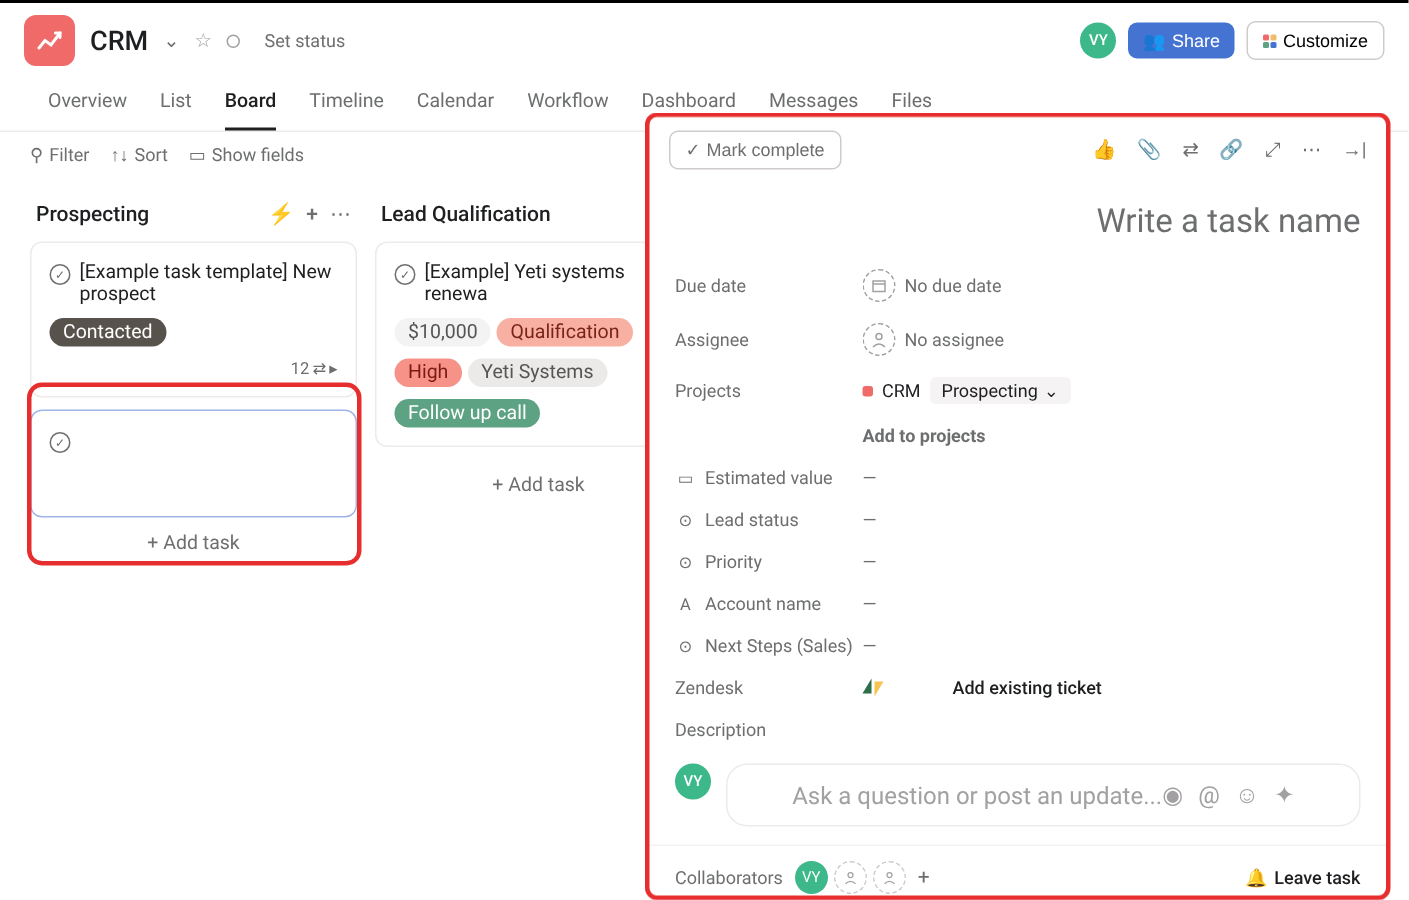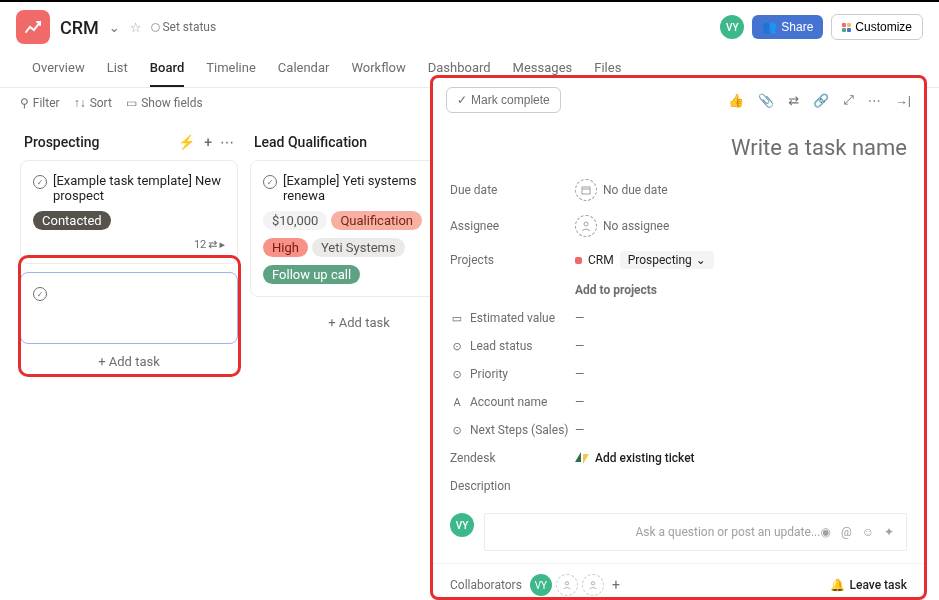--- a/index.html
+++ b/index.html
@@ -3,21 +3,21 @@
 <meta charset="utf-8">
 <style>
 * { box-sizing: border-box; margin: 0; padding: 0; }
 body { font-family: -apple-system, BlinkMacSystemFont, "Segoe UI", Roboto, sans-serif; font-size: 13px; color: #1e1f21; background: #fff; width: 939px; height: 600px; overflow: hidden; position: relative; border-top: 2px solid #000; }
 .header { display: flex; align-items: center; padding: 8px 16px; gap: 10px; }
 .app-icon { width: 34px; height: 34px; background: #f06a6a; border-radius: 8px; display: flex; align-items: center; justify-content: center; }
 .app-icon svg { width: 20px; height: 20px; }
 .app-title { font-size: 18px; font-weight: 500; }
 .chev { color: #6d6e6f; cursor: pointer; }
 .star { color: #a2a0a2; cursor: pointer; }
-.set-status { color: #6d6e6f; font-size: 12px; display: flex; align-items: center; gap: 2px; cursor: pointer; }
+.set-status { color: #6d6e6f; font-size: 12px; display: flex; align-items: center; gap: 16px; cursor: pointer; }
 .circle-dot { width: 9px; height: 9px; border: 1px solid #a2a0a2; border-radius: 50%; }
 .header-right { margin-left: auto; display: flex; align-items: center; gap: 8px; }
 .avatar { width: 24px; height: 24px; border-radius: 50%; background: #3db88b; color: #fff; font-size: 10px; display: flex; align-items: center; justify-content: center; font-weight: 500; }
 .share-btn { background: #4573d2; color: #fff; border: none; border-radius: 6px; padding: 5px 10px; font-size: 12px; cursor: pointer; display: flex; align-items: center; gap: 4px; }
 .customize-btn { background: #fff; border: 1px solid #cfcbcb; border-radius: 6px; padding: 5px 10px; font-size: 12px; cursor: pointer; display: flex; align-items: center; gap: 4px; }
 .tabs { display: flex; gap: 22px; padding: 0 32px; border-bottom: 1px solid #edeae9; }
 .tab { padding: 8px 0 10px; color: #6d6e6f; font-size: 13px; cursor: pointer; border-bottom: 2px solid transparent; }
 .tab.active { color: #1e1f21; border-bottom: 2px solid #1e1f21; font-weight: 500; }
 .toolbar { display: flex; gap: 14px; padding: 8px 20px; align-items: center; font-size: 12px; color: #6d6e6f; }
 .toolbar-item { display: flex; align-items: center; gap: 4px; cursor: pointer; }
@@ -50,24 +50,24 @@
 .panel-body { padding: 6px 20px; flex: 1; overflow-y: auto; }
 .task-title-input { font-size: 22px; color: #6d6e6f; font-weight: 400; padding: 4px 0 12px; text-align: right; }
 .field-row { display: flex; align-items: center; padding: 7px 0; font-size: 12px; }
 .field-label { width: 125px; color: #6d6e6f; display: flex; align-items: center; gap: 6px; }
 .field-value { color: #6d6e6f; display: flex; align-items: center; gap: 6px; }
 .dash-circle { width: 22px; height: 22px; border: 1px dashed #a2a0a2; border-radius: 50%; display: flex; align-items: center; justify-content: center; }
 .dash-circle svg { width: 12px; height: 12px; }
 .proj-dot { width: 7px; height: 7px; background: #f06a6a; border-radius: 2px; }
 .proj-chip { background: #f5f3f3; padding: 2px 8px; border-radius: 4px; font-size: 12px; color: #1e1f21; display: flex; align-items: center; gap: 4px; }
 .add-link { color: #6d6e6f; cursor: pointer; font-size: 12px; font-weight: bold; }
-.bold-link { font-weight: 500; color: #1e1f21; }
+.bold-link { font-weight: 500; color: #1e1f21; margin-left: 40px; }
 .desc-label { padding: 7px 0; font-size: 12px; color: #6d6e6f; }
 .comment-row { display: flex; gap: 10px; padding: 12px 20px; align-items: flex-start; }
-.comment-input { flex: 1; border: 1px solid #edeae9; border-radius: 2px; padding: 10px 12px; font-size: 12px; color: #a2a0a2; display: flex; align-items: center; justify-content: flex-end; min-height: 38px; }
+.comment-input { flex: 1; border: 1px solid #edeae9; border-radius: 14px; padding: 10px 12px; font-size: 16px; color: #a2a0a2; display: flex; align-items: center; justify-content: center; min-height: 38px; }
 .comment-icons { display: flex; gap: 10px; color: #a2a0a2; }
 .panel-footer { display: flex; padding: 10px 20px 4px; align-items: center; font-size: 12px; color: #6d6e6f; border-top: 1px solid #f3f3f3; }
 .collab-avatars { display: flex; gap: 4px; margin-left: 8px; align-items: center; }
 .mini-avatar { width: 22px; height: 22px; border-radius: 50%; border: 1px dashed #cfcbcb; display: flex; align-items: center; justify-content: center; font-size: 10px; color: #a2a0a2; }
 .mini-avatar.filled { background: #3db88b; border: none; color: #fff; }
 .plus-collab { cursor: pointer; font-size: 14px; color: #6d6e6f; margin-left: 4px; }
 .leave-task { margin-left: auto; display: flex; align-items: center; gap: 4px; cursor: pointer; font-weight: 500; color: #1e1f21; }
 .field-icon { width: 14px; display: inline-flex; justify-content: center; font-size: 11px; color: #6d6e6f; }
 .zendesk-icon { display: inline-block; width: 14px; height: 12px; position: relative; }
 .zendesk-icon::before { content: ''; position: absolute; left: 0; top: 0; border-left: 6px solid transparent; border-bottom: 10px solid #2c6e49; }

